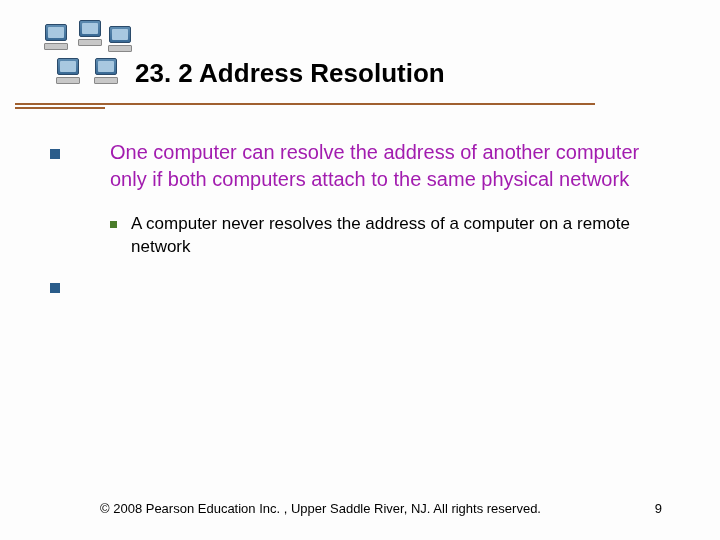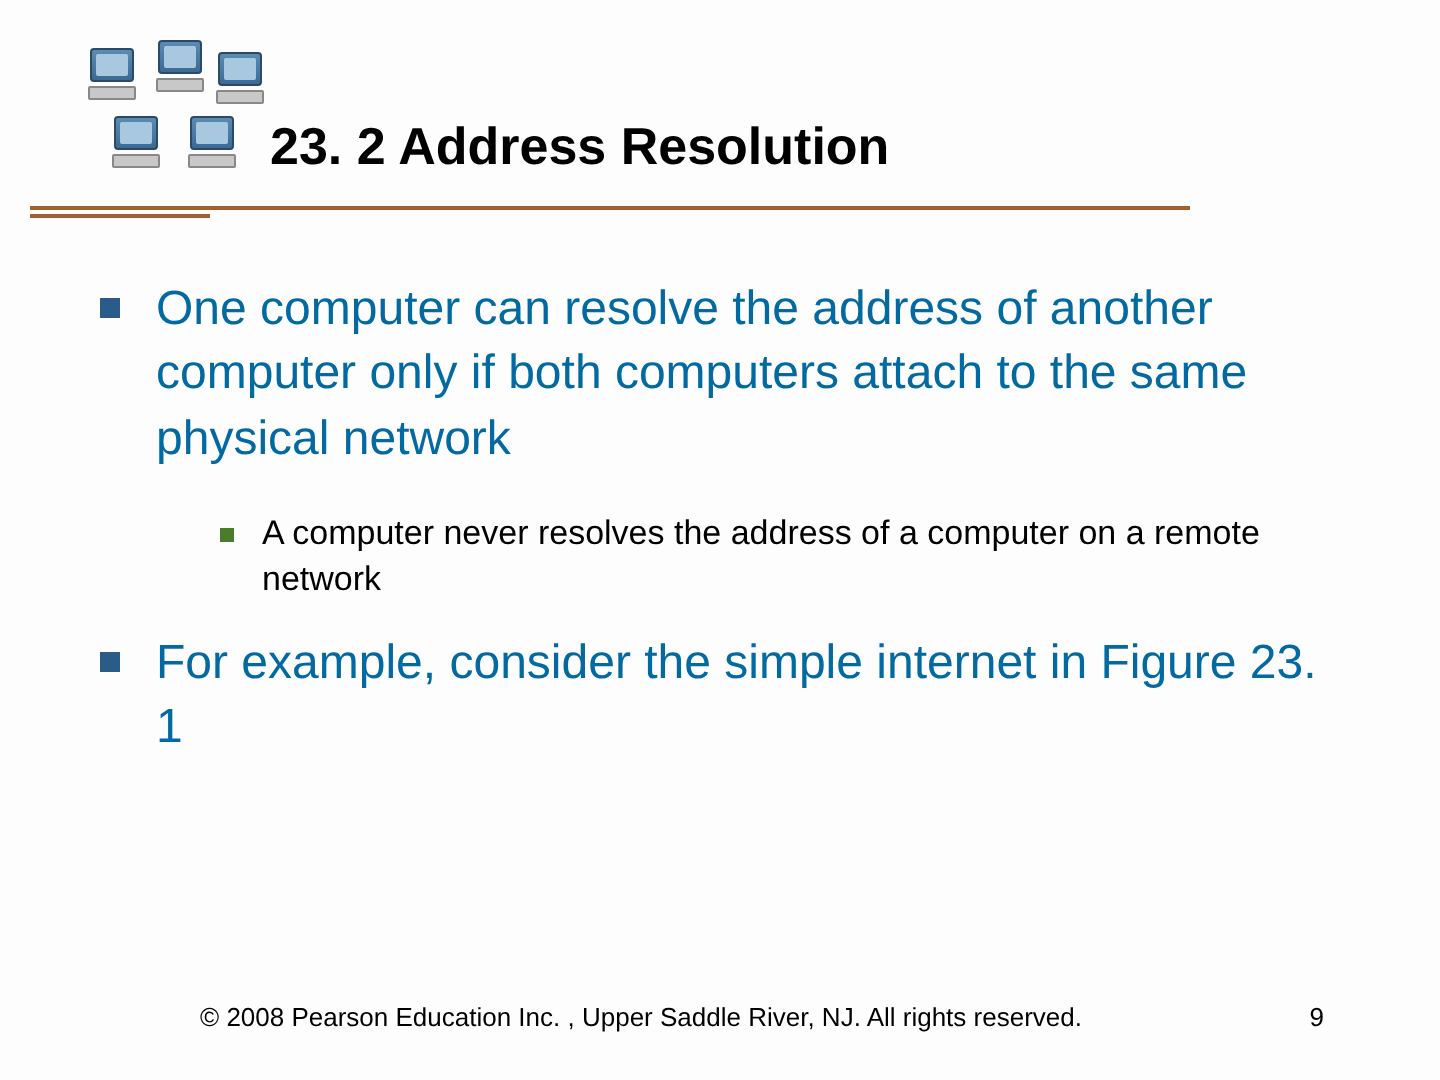--- a/index.html
+++ b/index.html
@@ -101,23 +101,24 @@
     margin-bottom: 12px;
   }
   .sq-l1 {
     width: 10px;
     height: 10px;
     background: #2a5c8a;
     flex-shrink: 0;
     margin-top: 10px;
   }
   .txt-l1 {
-    font-size: 24px;
+    font-size: 20px;
     line-height: 1.35;
-    color: #0369a1;
+    color: #a21caf;
+    margin-left: 32px;
   }
   .sublist {
     margin-left: 60px;
     margin-top: 20px;
     margin-bottom: 14px;
   }
   .bullet-l2 {
     display: flex;
     gap: 14px;
     margin-bottom: 4px;
@@ -192,21 +193,20 @@
 
     <div class="sublist">
       <div class="bullet-l2">
         <div class="sq-l2"></div>
         <div class="txt-l2">A computer never resolves the address of a computer on a remote network</div>
       </div>
     </div>
 
     <div class="bullet-l1">
       <div class="sq-l1"></div>
-      <div class="txt-l1">For example, consider the simple internet in Figure 23. 1</div>
     </div>
 
   </div>
 
   <div class="footer">
     <span>© 2008 Pearson Education Inc. , Upper Saddle River, NJ. All rights reserved.</span>
     <span>9</span>
   </div>
 
 </div>

